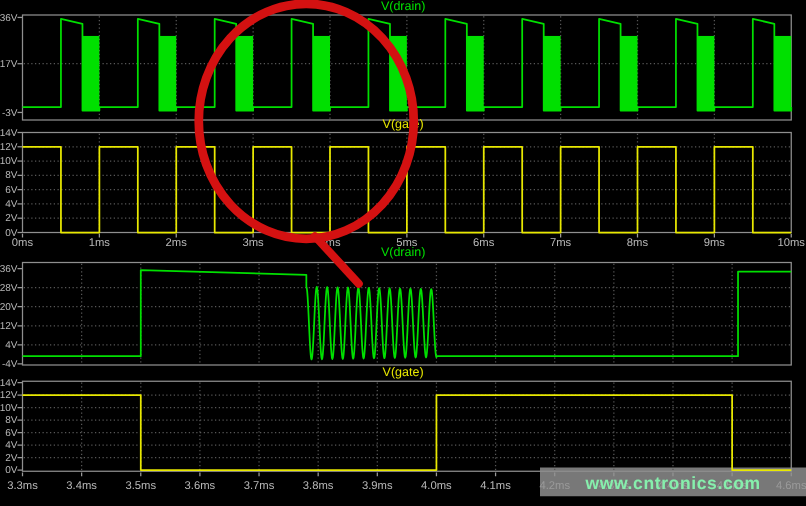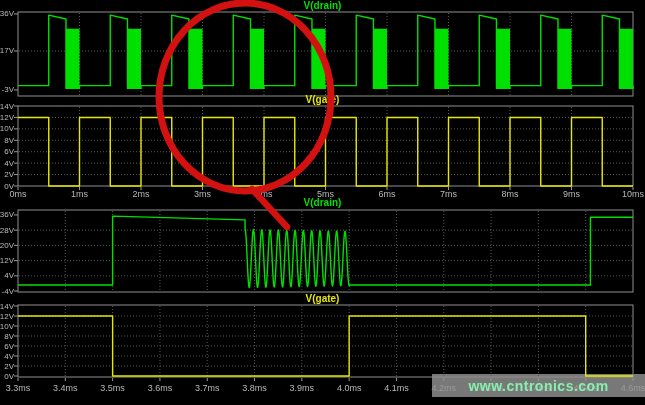--- a/index.html
+++ b/index.html
@@ -5,21 +5,21 @@
   html,body{margin:0;padding:0;background:#000;}
   #screen{position:relative;width:645px;height:405px;background:#000;overflow:hidden;
           font-family:"Liberation Sans",sans-serif;}
   svg.layer{position:absolute;left:0;top:0;}
   #axes{z-index:1;}
   #watermark{position:absolute;left:432px;top:374px;width:213px;height:23px;z-index:2;
              background:rgba(147,147,147,0.82);display:flex;align-items:center;justify-content:center;
              font-size:14px;font-weight:bold;letter-spacing:0.5px;}
   #plot{z-index:3;}
   #annot{z-index:4;pointer-events:none;}
-  .ptitle{position:absolute;left:0;width:645px;text-align:center;font-size:10px;line-height:10px;z-index:3;font-weight:bold;}
+  .ptitle{position:absolute;left:0;width:645px;text-align:center;font-size:10px;line-height:10px;z-index:3;}
   #title-0{top:1px;}
   #title-1{top:95px;}
   #title-2{top:198px;}
   #title-3{top:294px;}
   .grid{stroke:#575757;stroke-width:1;stroke-dasharray:1 2;}
   .tick{stroke:#9a9a9a;stroke-width:1;}
   .box{fill:none;stroke:#8f8f8f;stroke-width:1;}
   .ylab{fill:#b9b9b9;font-family:"Liberation Sans",sans-serif;font-size:8px;text-anchor:end;}
   .xlab{fill:#b9b9b9;font-family:"Liberation Sans",sans-serif;font-size:9px;text-anchor:middle;}
 </style>

